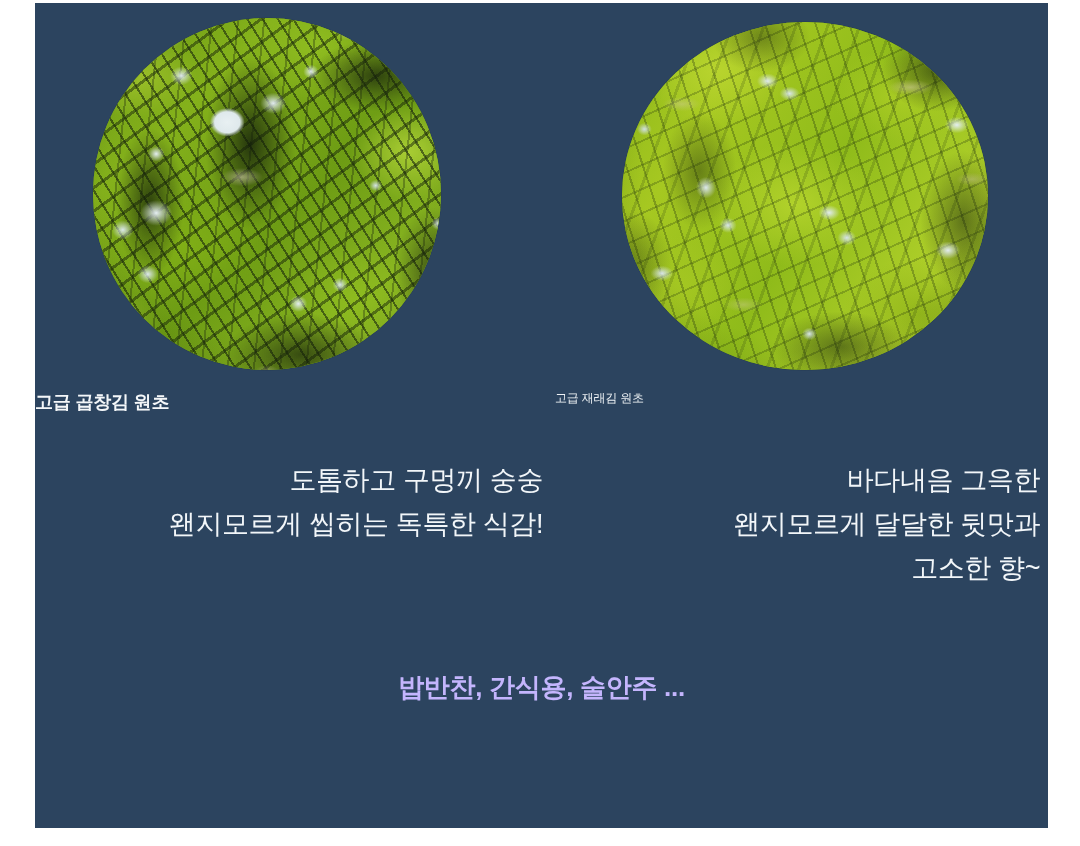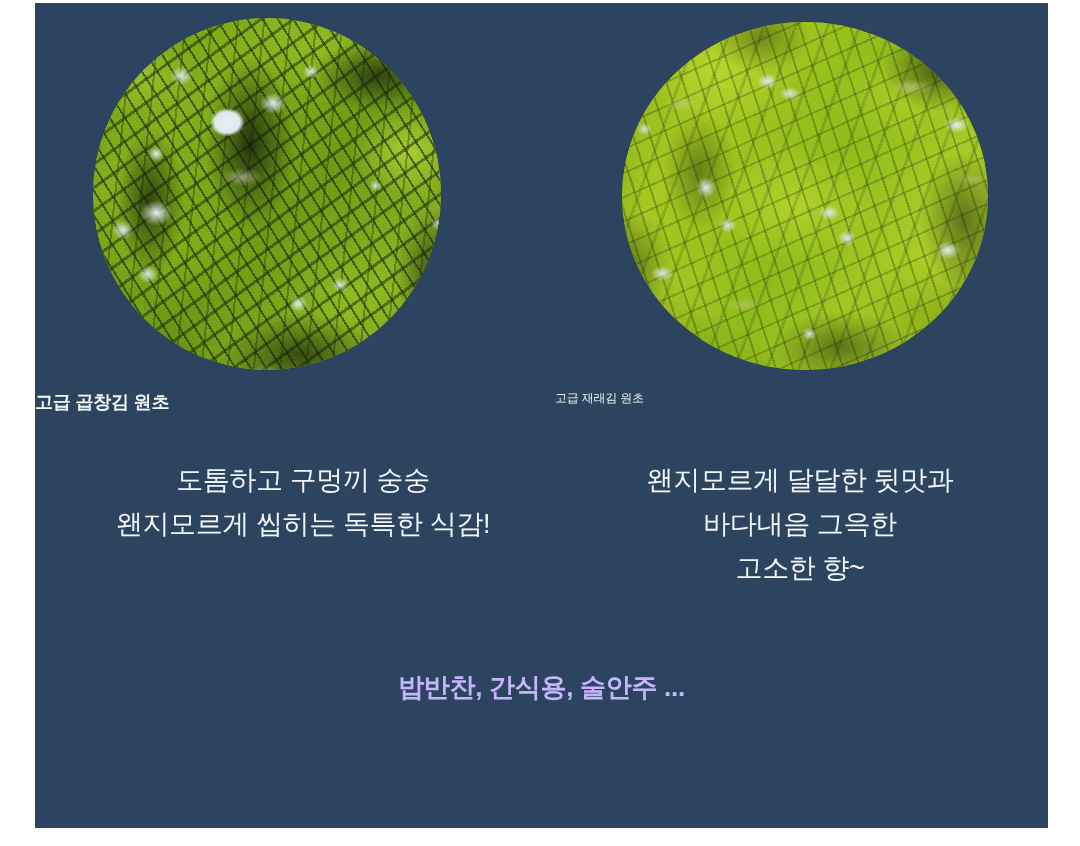--- a/index.html
+++ b/index.html
@@ -233,21 +233,21 @@
     top: 0;
     text-align: center;
     color: #f2f6f9;
     font-size: 27px;
     font-weight: 400;
     line-height: 1.63;
     letter-spacing: -0.4px;
   }
   .desc.left-desc  { left: 28px;  width: 480px; }
   .desc.right-desc { left: 525px; width: 480px; }
-  .desc .line { display: block; white-space: nowrap; }
+  .desc .line { display: block; white-space: nowrap; text-align: right; }
 
   
   .closing {
     position: absolute;
     left: 0;
     top: 660px;
     width: 1013px;
     text-align: center;
     color: #c4b5fd;
     font-size: 26px;
@@ -293,22 +293,22 @@
     </div>
 
     <div class="desc-row">
 
       <div class="desc left-desc">
         <span class="line">도톰하고 구멍끼 숭숭</span>
         <span class="line">왠지모르게 씹히는 독특한 식감!</span>
       </div>
 
       <div class="desc right-desc">
+        <span class="line">바다내음 그윽한</span>
         <span class="line">왠지모르게 달달한 뒷맛과</span>
-        <span class="line">바다내음 그윽한</span>
         <span class="line">고소한 향~</span>
       </div>
 
     </div>
 
     <div class="closing">
       <span class="line">밥반찬, 간식용, 술안주 ...</span>
     </div>
 
   </div>

